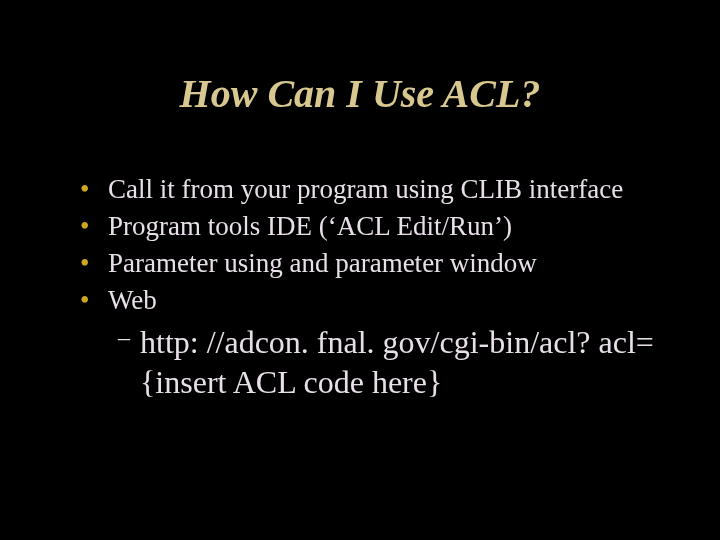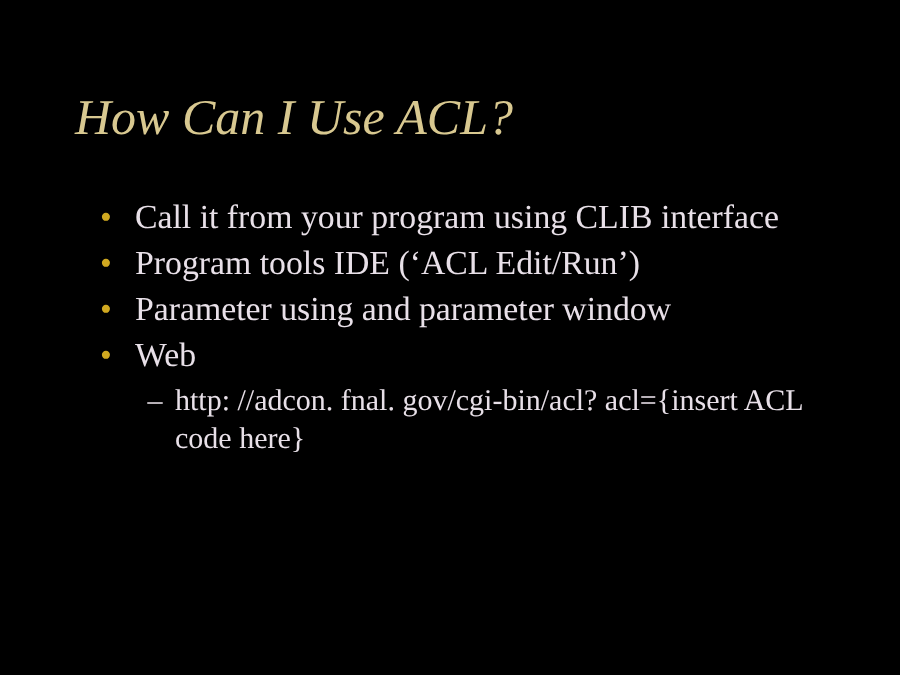--- a/index.html
+++ b/index.html
@@ -12,23 +12,23 @@
     }
     .slide {
       width: 100%;
       height: 100%;
       padding: 70px 60px 40px 60px;
     }
     .title {
       font-style: italic;
       font-size: 40px;
       color: #d8c890;
-      text-align: left;
-      margin-bottom: 39px;
-      font-weight: normal;
+      text-align: center;
+      margin-bottom: 55px;
+      font-weight: bold;
     }
     .bullets {
       list-style: none;
       padding-left: 20px;
       font-family: Liberation Serif, serif;
     }
     .bullets > li {
       position: relative;
       font-size: 27px;
       color: #e8e0e8;
@@ -44,21 +44,21 @@
       color: #d0a820;
       font-size: 27px;
     }
     .sub-bullets {
       list-style: none;
       padding-left: 10px;
       margin-top: 4px;
     }
     .sub-bullets > li {
       position: relative;
-      font-size: 24px;
+      font-size: 32px;
       color: #e8e0e8;
       line-height: 1.25;
       padding-left: 22px;
     }
     .sub-bullets > li::before {
       content: "–";
       position: absolute;
       left: 0;
       top: 0;
       color: #e8e0e8;

